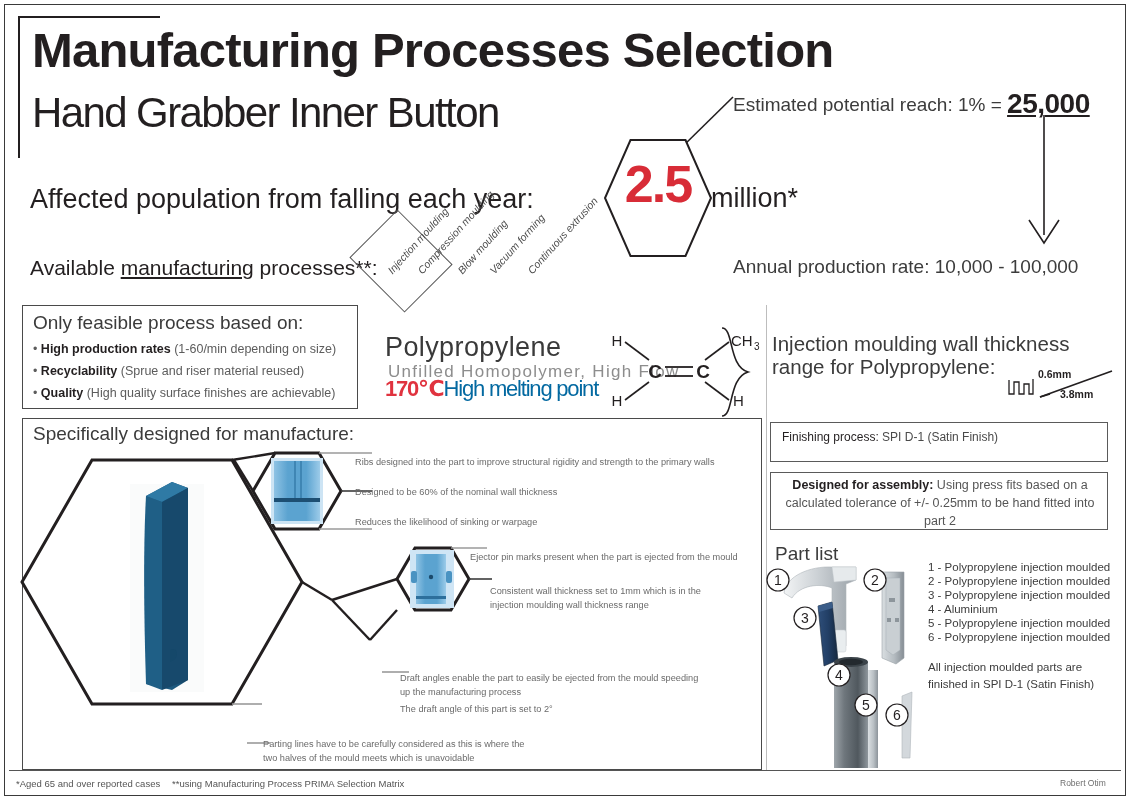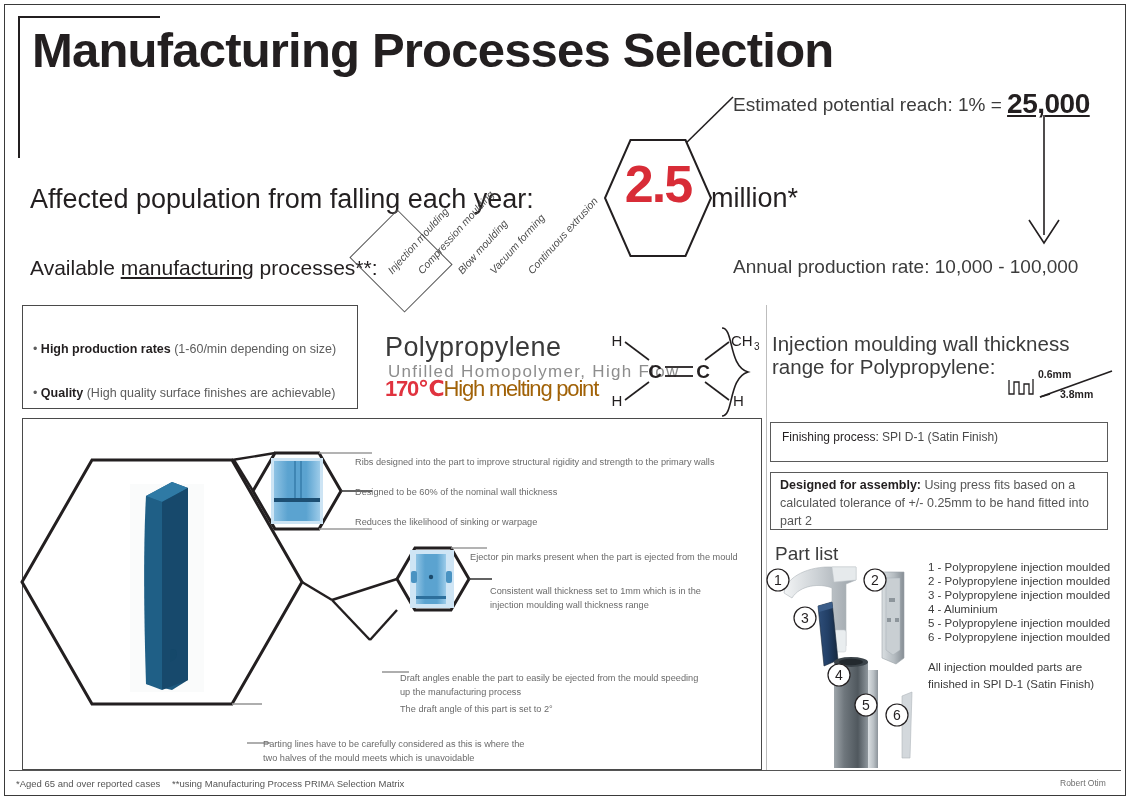--- a/index.html
+++ b/index.html
@@ -43,38 +43,38 @@
   .feasible-box{position:absolute;left:22px;top:305px;width:336px;height:104px;border:1px solid #4a4a4a;box-sizing:border-box;background:#fff;}
   .feasible-title{position:absolute;left:33px;top:312px;font-size:19px;color:#3b3b3b;}
   .feas-item{position:absolute;left:33px;font-size:12.5px;color:#5c5c5c;white-space:nowrap;}
   .feas-item b{color:#231f20;font-weight:700;}
 
   
   .pp-name{position:absolute;left:385px;top:332px;font-size:27px;letter-spacing:0.4px;color:#3a3a3a;}
   .pp-sub{position:absolute;left:388px;top:362px;font-size:17px;letter-spacing:1.3px;color:#8d8d8d;}
   .pp-melt{position:absolute;left:385px;top:376px;font-size:22px;letter-spacing:-1.2px;white-space:nowrap;}
   .pp-melt .t{color:#e0333f;font-weight:700;}
-  .pp-melt .m{color:#a16207;}
+  .pp-melt .m{color:#0369a1;}
   .chem{position:absolute;left:607px;top:330px;width:140px;height:82px;}
   .brace{position:absolute;left:718px;top:326px;width:34px;height:92px;}
 
   
   .wt-l1{position:absolute;left:772px;top:332px;font-size:20.5px;color:#3b3b3b;white-space:nowrap;}
   .wt-l2{position:absolute;left:772px;top:355px;font-size:20.5px;color:#3b3b3b;white-space:nowrap;}
   .wt-icon{position:absolute;left:1008px;top:378px;width:26px;height:18px;}
   .wt-wedge{position:absolute;left:1038px;top:368px;width:78px;height:32px;}
   .wt-a{position:absolute;left:1038px;top:368px;font-size:10.5px;font-weight:700;color:#231f20;}
   .wt-b{position:absolute;left:1060px;top:388px;font-size:10.5px;font-weight:700;color:#231f20;}
 
   
   .fin-box{position:absolute;left:770px;top:422px;width:338px;height:40px;border:1px solid #5a5a5a;box-sizing:border-box;}
   .fin-text{position:absolute;left:782px;top:430px;font-size:12px;color:#4a4a4a;white-space:nowrap;}
   .fin-text b{color:#231f20;font-weight:400;}
   .asm-box{position:absolute;left:770px;top:472px;width:338px;height:58px;border:1px solid #5a5a5a;box-sizing:border-box;}
-  .asm-text{position:absolute;left:780px;top:477px;width:320px;font-size:12.5px;line-height:1.42;color:#555;}
+  .asm-text{position:absolute;left:780px;top:477px;width:320px;font-size:12.5px;line-height:1.42;color:#555;text-align:center;}
   .asm-text b{color:#231f20;font-weight:700;}
 
   
   .partlist-title{position:absolute;left:775px;top:543px;font-size:19px;color:#3b3b3b;}
   .pl-line{position:absolute;left:928px;font-size:11.5px;color:#3c3c3c;white-space:nowrap;}
   .pl-note{position:absolute;left:928px;width:190px;font-size:11.5px;line-height:1.45;color:#3c3c3c;}
 
   
   .mfg-box{position:absolute;left:22px;top:418px;width:740px;height:352px;border:1px solid #4a4a4a;box-sizing:border-box;}
   .mfg-title{position:absolute;left:33px;top:423px;font-size:19px;color:#3b3b3b;}
@@ -93,20 +93,21 @@
 </style>
 </head>
 <body>
 
 <div class="page">
   <div class="outer-frame"></div>
 
   <div class="header-rule-v"></div>
   <div class="header-rule-h"></div>
   <div class="title-main">Manufacturing Processes Selection</div>
+  <div class="title-sub">Hand Grabber Inner Button</div>
 
   <svg class="reach-leader" viewBox="0 0 56 54">
     <line x1="55" y1="1" x2="2" y2="53" stroke="#231f20" stroke-width="1.6"></line>
   </svg>
   <div class="reach-line">
     <span>Estimated potential reach: 1% =</span>
     <span class="reach-num">25,000</span>
   </div>
 
   <svg class="down-arrow" viewBox="0 0 40 135">
@@ -126,21 +127,23 @@
     <span>Available </span><span class="u">manufacturing</span><span> processes**:</span>
   </div>
   <div class="proc-box"></div>
   <div class="proc-tag" style="left:385px;top:268px;">Injection moulding</div>
   <div class="proc-tag" style="left:415px;top:268px;">Compression moulding</div>
   <div class="proc-tag" style="left:455px;top:268px;">Blow moulding</div>
   <div class="proc-tag" style="left:487px;top:268px;">Vacuum forming</div>
   <div class="proc-tag" style="left:525px;top:268px;">Continuous extrusion</div>
 
   <div class="feasible-box"></div>
+  <div class="feasible-title">Only feasible process based on:</div>
   <div class="feas-item" style="top:342px;">•&nbsp;<b>High production rates</b><span> (1-60/min depending on size)</span></div>
+  <div class="feas-item" style="top:364px;">•&nbsp;<b>Recyclability</b><span> (Sprue and riser material reused)</span></div>
   <div class="feas-item" style="top:386px;">•&nbsp;<b>Quality</b><span> (High quality surface finishes are achievable)</span></div>
 
   <div class="pp-name">Polypropylene</div>
   <div class="pp-sub">Unfilled Homopolymer, High Flow</div>
   <div class="pp-melt">
     <span class="t">170℃</span><span class="m">High melting point</span>
   </div>
 
   <svg class="chem" viewBox="0 0 140 82">
     <line x1="18" y1="12" x2="42" y2="30" stroke="#231f20" stroke-width="1.6"></line>
@@ -250,20 +253,21 @@
 
   <div class="pl-line" style="top:561px;">1 - Polypropylene injection moulded</div>
   <div class="pl-line" style="top:575px;">2 - Polypropylene injection moulded</div>
   <div class="pl-line" style="top:589px;">3 - Polypropylene injection moulded</div>
   <div class="pl-line" style="top:603px;">4 - Aluminium</div>
   <div class="pl-line" style="top:617px;">5 - Polypropylene injection moulded</div>
   <div class="pl-line" style="top:631px;">6 - Polypropylene injection moulded</div>
   <div class="pl-note" style="top:659px;">All injection moulded parts are finished in SPI D-1 (Satin Finish)</div>
 
   <div class="mfg-box"></div>
+  <div class="mfg-title">Specifically designed for manufacture:</div>
 
   <svg style="position:absolute;left:22px;top:440px;width:740px;height:330px;" viewBox="0 0 740 330">
     <defs>
       <linearGradient id="partBlue" x1="0" y1="0" x2="1" y2="0">
         <stop offset="0%" stop-color="#2a6b92"></stop>
           <stop offset="35%" stop-color="#1f5f86"></stop>
           <stop offset="80%" stop-color="#1b557a"></stop>
           <stop offset="100%" stop-color="#123f5e"></stop>
       </linearGradient>
       <linearGradient id="ribBlue" x1="0" y1="0" x2="1" y2="0">

